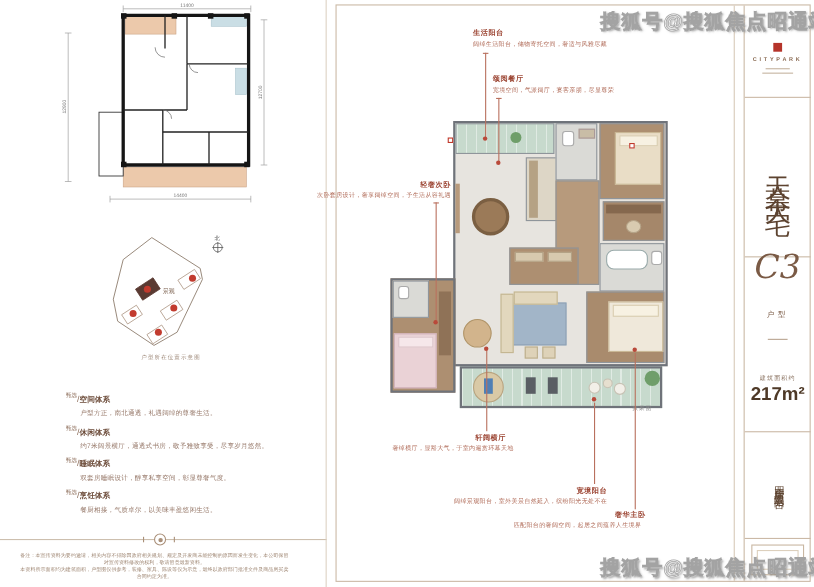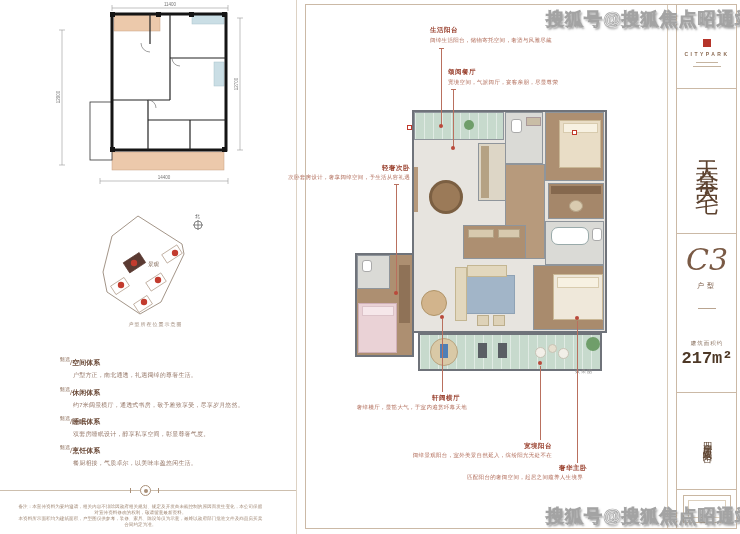--- a/index.html
+++ b/index.html
@@ -57,21 +57,21 @@
   .brand{font-size:5px;letter-spacing:2.5px;color:#8a6a52;font-weight:bold}
   .brandline{position:absolute;height:1px;background:#c5b4a0}
   .logo-mark{position:absolute;width:8px;height:8px;background:#b5342a}
   .vtitle{writing-mode:vertical-rl;font-family:"DejaVu Serif","Liberation Serif",serif;
           font-size:24px;color:#5d4330;letter-spacing:10px}
   .sec{position:absolute;left:677px;width:60px;display:flex;align-items:center;justify-content:center}
   .c3{font-family:"DejaVu Serif","Liberation Serif",serif;font-style:italic;font-size:30px;color:#7a5a45;line-height:28px}
   .c3label{font-size:7px;letter-spacing:3px;color:#7a5a45}
   .minirule{position:absolute;height:1px;background:#b9a490}
   .arealabel{font-size:5.5px;letter-spacing:1px;color:#8a7260}
-  .areaval{font-family:Liberation Mono, monospace;font-size:17px;font-weight:bold;color:#4e3927}
+  .areaval{font-family:Liberation Sans, sans-serif;font-size:17px;font-weight:bold;color:#4e3927}
   .vlayout{writing-mode:vertical-rl;font-family:"DejaVu Serif","Liberation Serif",serif;
            font-size:9.5px;color:#5d4330;letter-spacing:1.5px}
   .sealbox{position:absolute;left:683px;top:495px;width:48px;height:28px;border:1px solid #c9b7a2;box-sizing:border-box}
   .sealbox::after{content:"";position:absolute;left:4px;top:4px;right:4px;bottom:4px;border:1px solid #ddd0bd}
 
   
   .watermark{position:absolute;font-size:18px;font-weight:bold;color:#fdfdfd;letter-spacing:1px;
              -webkit-text-stroke:.7px #a3a3a3;text-shadow:1.5px 1.5px 2px rgba(110,110,110,.65);z-index:50;white-space:nowrap}
 </style>
 </head>
@@ -308,21 +308,21 @@
 
 <div class="logo-mark" style="left:703px;top:39px"></div>
 <div class="rc brand" style="top:51px">CITYPARK</div>
 <div class="brandline" style="left:696px;top:62px;width:22px"></div>
 <div class="brandline" style="left:693px;top:66px;width:28px"></div>
 
 <div class="sec" style="top:92px;height:138px">
   <div class="vtitle">天幕大宅</div>
 </div>
 
-<div class="rc c3" style="top:246px">C3</div>
+<div class="rc c3" style="top:230px">C3</div>
 <div class="rc c3label" style="top:281px">户型</div>
 <div class="minirule" style="left:698px;top:308px;width:18px"></div>
 <div class="rc arealabel" style="top:340px">建筑面积约</div>
 <div class="rc areaval" style="top:349px">217m²</div>
 
 <div class="sec" style="top:394px;height:94px">
   <div class="vlayout">四房三厅三卫双阳台</div>
 </div>
 
 <div class="sealbox"></div>

